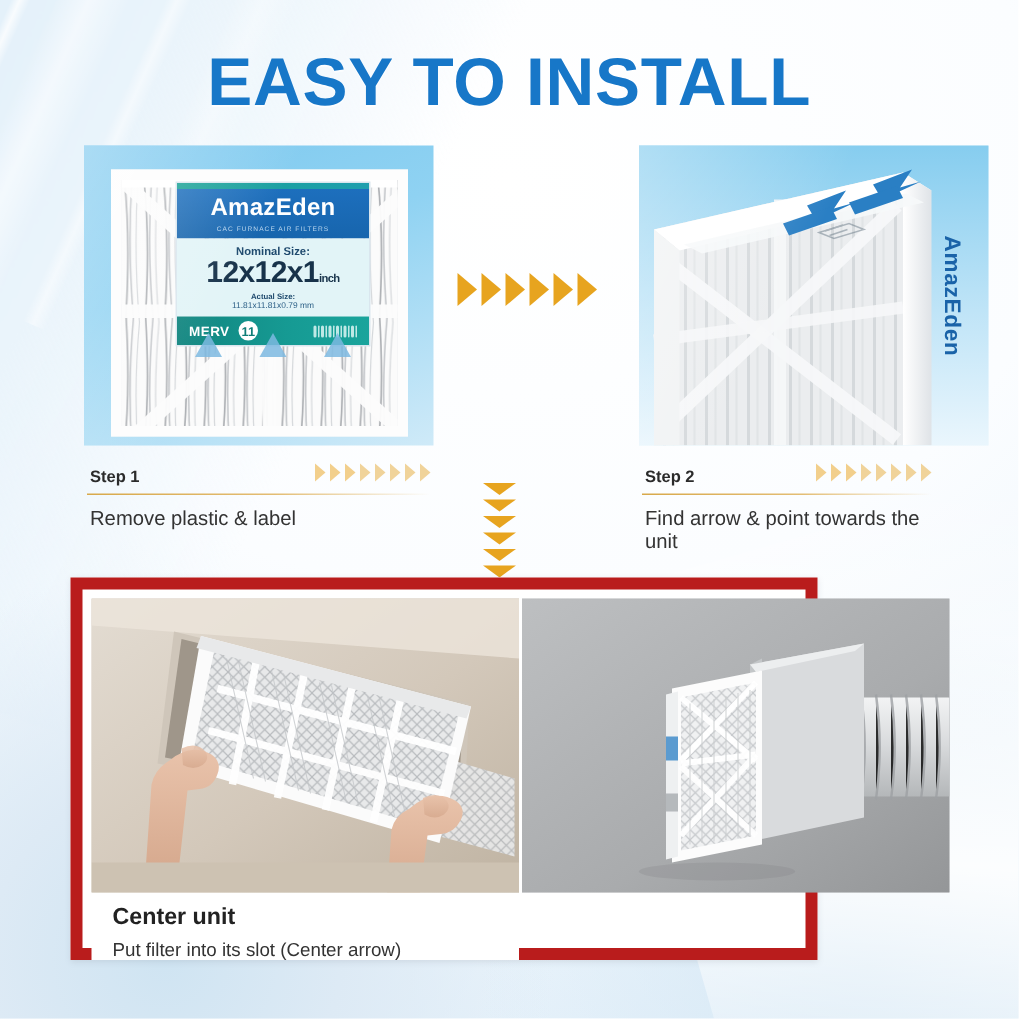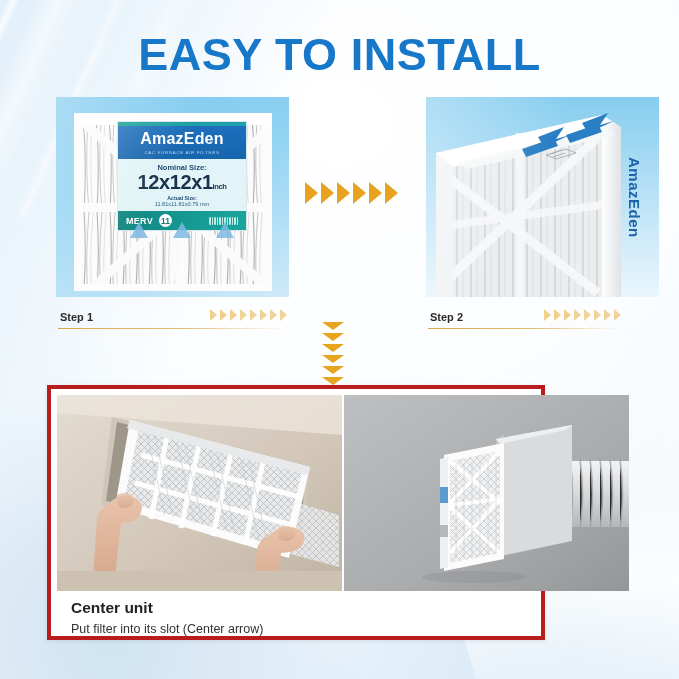--- a/index.html
+++ b/index.html
@@ -104,21 +104,21 @@
     width: 0; height: 0;
     border-left: 11px solid transparent;
     border-right: 11px solid transparent;
     border-top: 8px solid #e7a41f;
   }
 
   
   #bottom {
     position: absolute; left: 47px; top: 385px; width: 498px; height: 255px;
     background: #fff;
-    border: 4px solid #b91c1c;
+    border: 8px solid #b91c1c;
     box-shadow: 0 1px 4px rgba(120,130,140,.18);
     padding: 6px;
     display: flex; gap: 0;
   }
   .bcell { width: 285px; position: relative; }
   .bcell + .bcell { margin-left: 2px; }
   .bphoto { width: 285px; height: 196px; overflow: hidden; position: relative; }
   .bphoto-1 { background: linear-gradient(160deg,#d9cfc2 0%, #cfc3b3 45%, #bcae9d 100%); }
   .bphoto-2 { background: linear-gradient(160deg,#b9bbbd 0%, #a9abad 55%, #97999b 100%); }
   .bcap { padding: 8px 0 0 14px; background:#fff; }
@@ -281,20 +281,21 @@
           <i class="chev pale"></i>
           <i class="chev pale"></i>
         <i class="chev" style="border-left-color:#f0d39a"></i>
         <i class="chev" style="border-left-color:#f0d39a"></i>
         <i class="chev" style="border-left-color:#f0d39a"></i>
         <i class="chev" style="border-left-color:#f0d39a"></i>
         <i class="chev" style="border-left-color:#f0d39a"></i>
       </span>
     </div>
     <div class="rule"></div>
+    <div class="step-sub">Remove plastic &amp; label</div>
   </div>
 
   <div id="chev-between">
     <i class="chev big"></i>
       <i class="chev big"></i>
       <i class="chev big"></i>
     <i class="chev big"></i>
       <i class="chev big"></i>
       <i class="chev big"></i>
   </div>
@@ -370,20 +371,21 @@
           <i class="chev pale"></i>
           <i class="chev pale"></i>
         <i class="chev" style="border-left-color:#f0d39a"></i>
         <i class="chev" style="border-left-color:#f0d39a"></i>
         <i class="chev" style="border-left-color:#f0d39a"></i>
         <i class="chev" style="border-left-color:#f0d39a"></i>
         <i class="chev" style="border-left-color:#f0d39a"></i>
       </span>
     </div>
     <div class="rule"></div>
+    <div class="step-sub">Find arrow &amp; point towards the unit</div>
   </div>
 
   <div id="bottom">
 
     <div class="bcell">
       <div class="bphoto bphoto-1">
         <svg width="285" height="196" viewBox="0 0 285 196">
           <defs>
             <linearGradient id="wall1" x1="0" y1="0" x2="1" y2="1">
               <stop offset="0%" stop-color="#e3dcd2"></stop>

